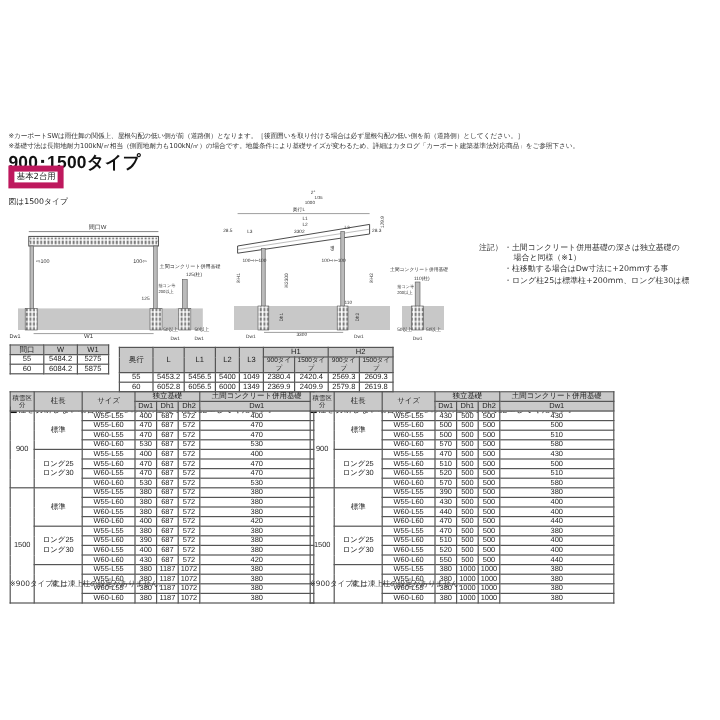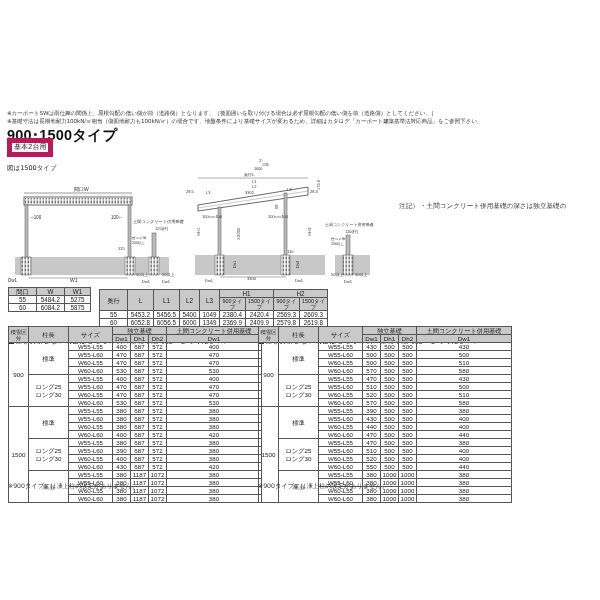--- a/index.html
+++ b/index.html
@@ -132,20 +132,23 @@
   <text x="331" y="276" font-size="4" fill="#333">50以上</text>
   <text x="355" y="276" font-size="4" fill="#333">50以上</text>
   <text x="344" y="283" font-size="4" fill="#333">Dw1</text>
 </svg>
 
 <div id="annot">
   <div class="row">
     <span class="lead">注記）</span>
     <span>・土間コンクリート併用基礎の深さは独立基礎の</span>
   </div>
+  <div class="indent">場合と同様（※1）</div>
+  <div style="padding-left:22px">・柱移動する場合はDw寸法に+20mmする事</div>
+  <div style="padding-left:22px">・ロング柱25は標準柱+200mm、ロング柱30は標</div>
 </div>
 
 <table id="tbl-w">
   <tbody>
       <tr class="hdr">
     <th style="width:28px">間口</th>
     <th style="width:28px">W</th>
     <th style="width:26px">W1</th>
   </tr>
   <tr>

